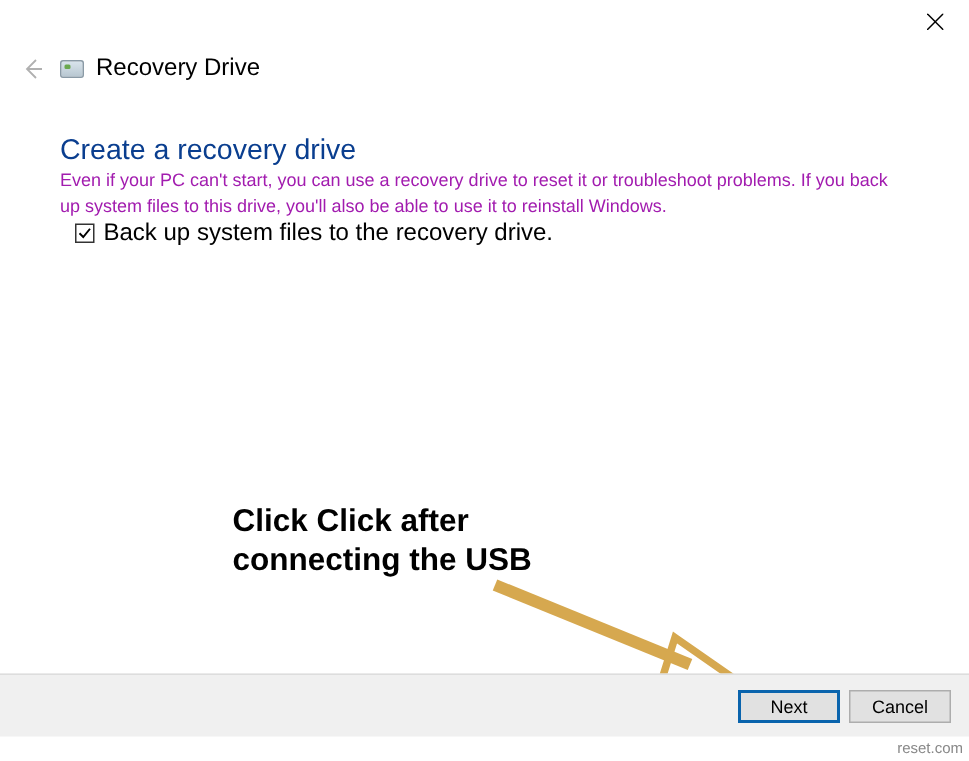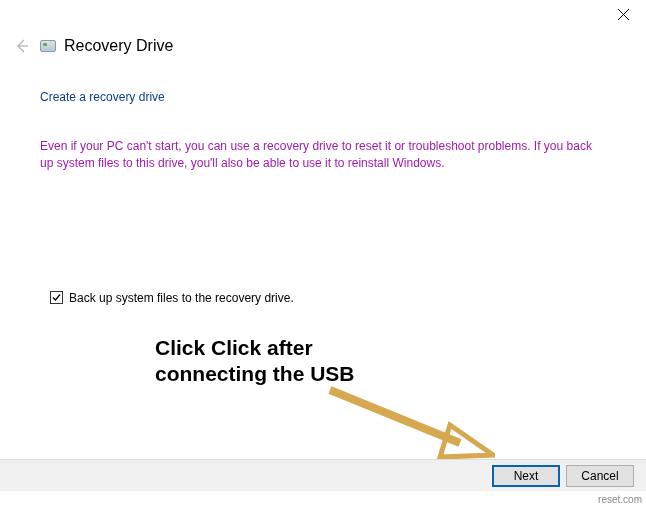--- a/index.html
+++ b/index.html
@@ -51,36 +51,34 @@
   }
   .win-title {
     font-size: 16px;
     color: #000;
   }
   .content {
     padding: 34px 40px 0 40px;
   }
   .heading {
     color: #0a3e8f;
-    font-size: 12px;
+    font-size: 19px;
     font-weight: 400;
-    margin-bottom: 34px;
   }
   .body-text {
     font-size: 12px;
     line-height: 1.45;
     color: #a21caf;
     max-width: 555px;
   }
   .checkbox-row {
-    margin-top: 118px;
     display: flex;
     align-items: center;
     gap: 6px;
-    font-size: 12px;
+    font-size: 16px;
     padding-left: 10px;
   }
   .checkbox {
     width: 13px; height: 13px;
     border: 1px solid #333;
     display:flex; align-items:center; justify-content:center;
     font-size: 10px;
     line-height: 1;
   }
   .annotation {
@@ -97,21 +95,21 @@
     position:absolute;
     left: 325px; top: 385px;
     width: 170px; height: 80px;
     pointer-events:none;
   }
   .footer {
     position: absolute;
     left: 0; right: 0; bottom: 16px;
     border-top: 1px solid #ddd;
     background: #f0f0f0;
-    height: 32px;
+    height: 42px;
     display:flex;
     justify-content:flex-end;
     align-items:center;
     padding-right: 12px;
     gap: 6px;
   }
   .btn {
     min-width: 68px;
     height: 22px;
     font-size: 12px;

